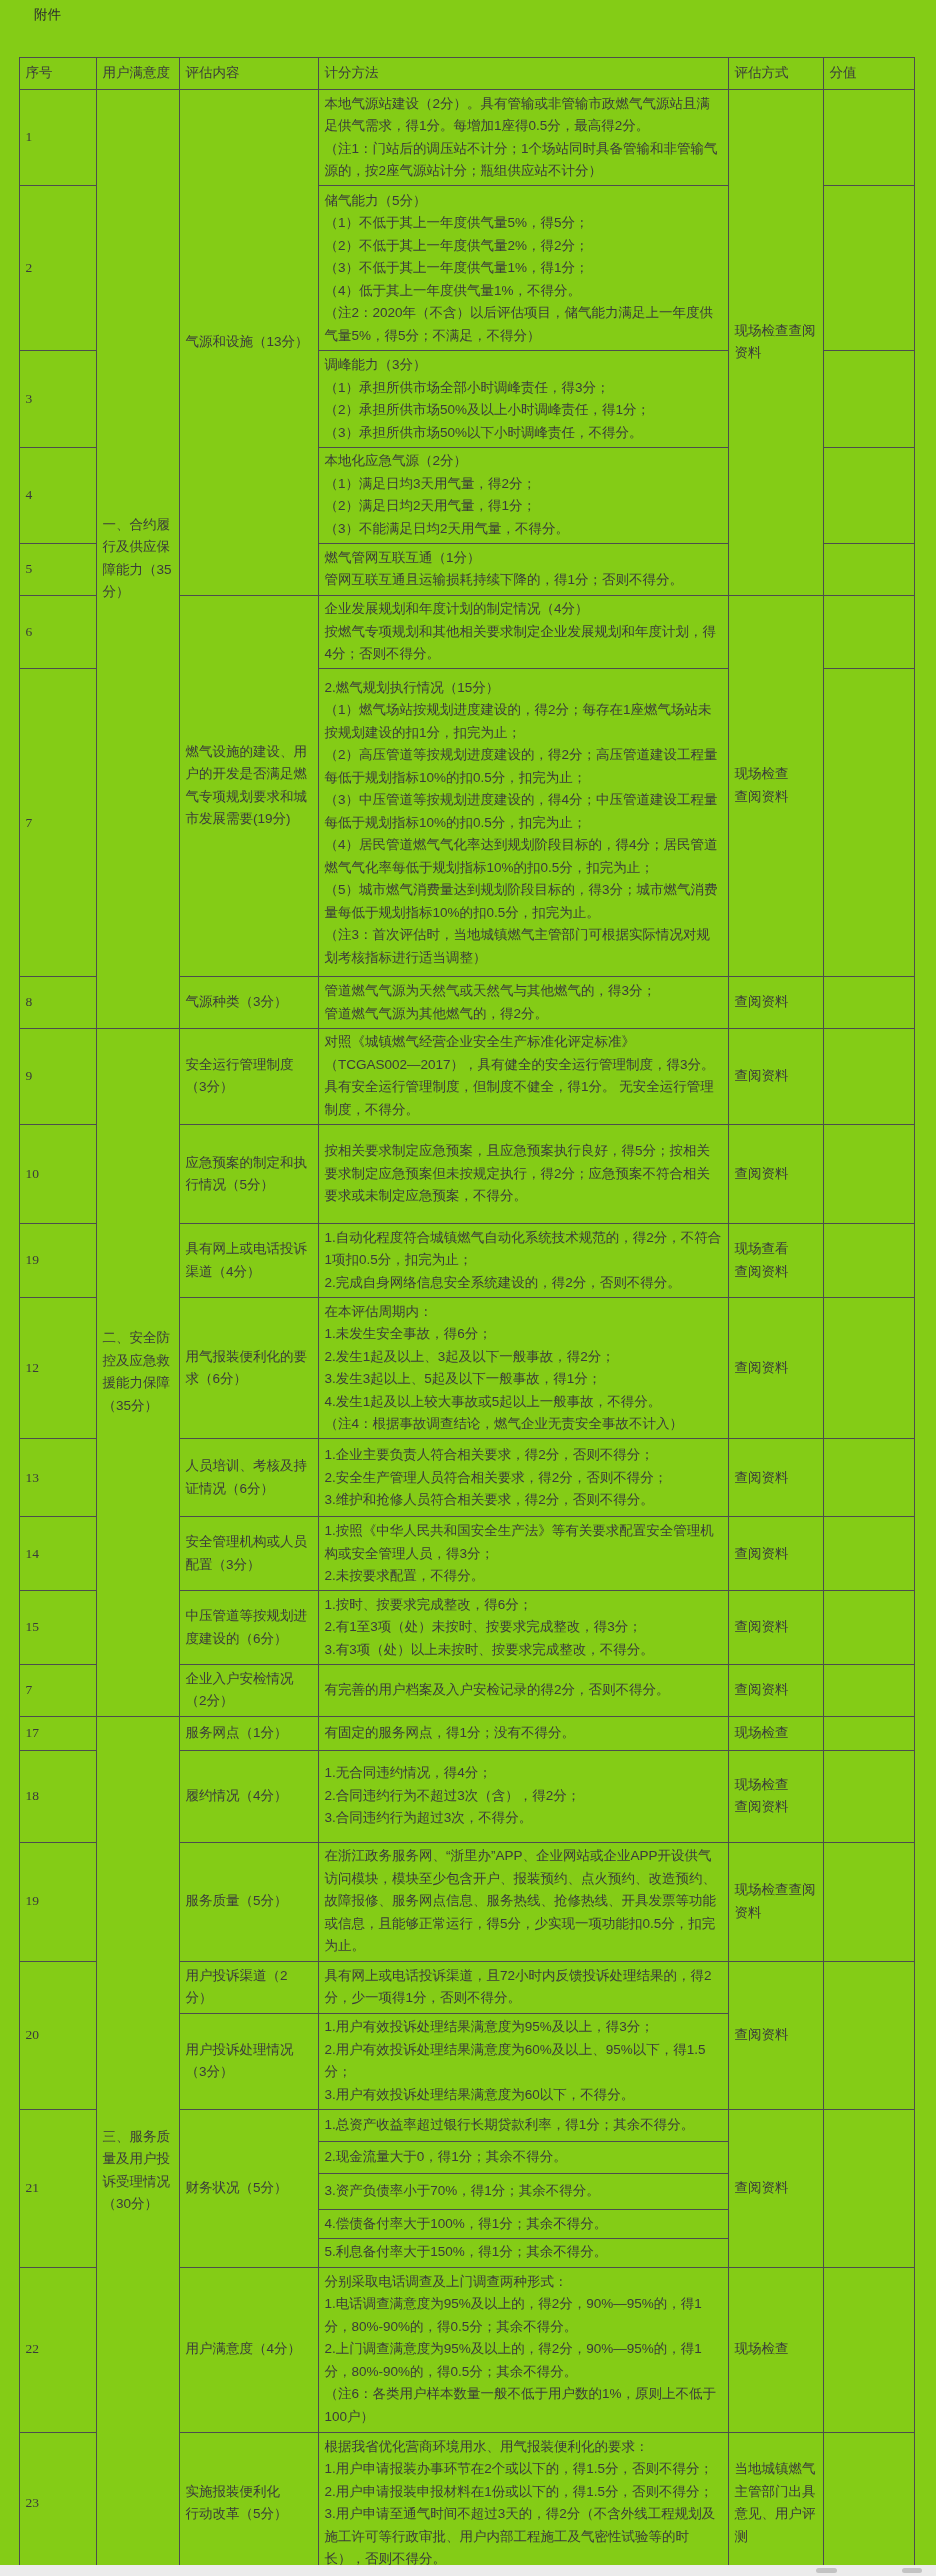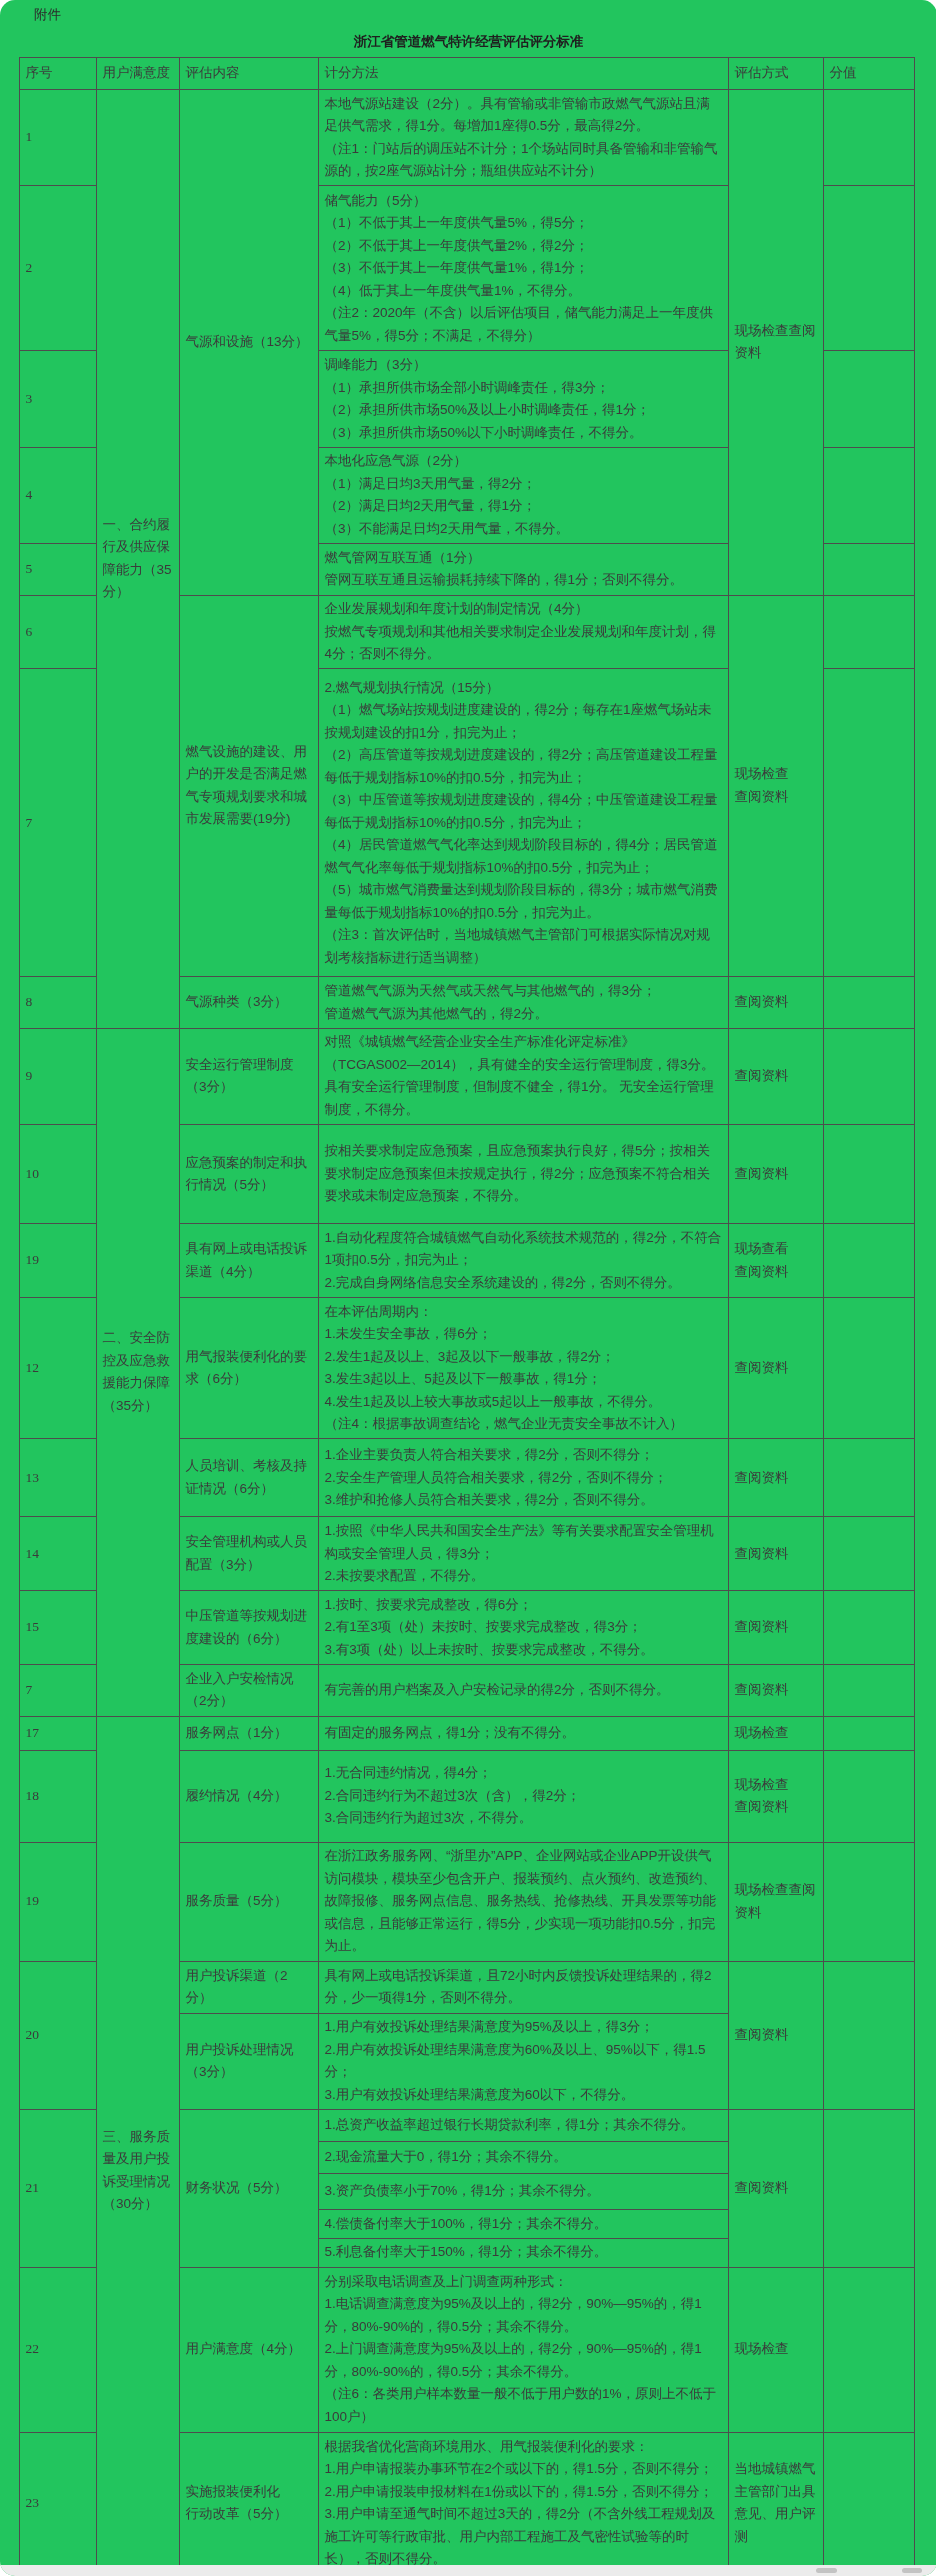--- a/index.html
+++ b/index.html
@@ -13,22 +13,21 @@
   body{
     width:937px;
     font-family:"Liberation Sans","DejaVu Sans",sans-serif;
     color:var(--text);
   }
   .page{
     position:relative;
     width:937px;
     height:2576px;
     overflow:hidden;
-    background:#22c55e;
-    border-radius:15px;
+    background:#84cc16;
   }
   .attachment{
     position:absolute;
     left:34px; top:6.3px;
     font-size:13.5px;
     color:#2b2b2b;
   }
   .doc-title{
     position:absolute;
     left:0; top:33px;
@@ -76,21 +75,20 @@
   .handle.h1{right:100px; width:21px;}
   .handle.h2{right:15.3px; width:20px;}
 </style>
 </head>
 <body>
 
 <div class="page">
 
   <div class="attachment">附件</div>
 
-  <div class="doc-title">浙江省管道燃气特许经营评估评分标准</div>
 
   <table class="eval">
     <colgroup>
       <col style="width:77px">
       <col style="width:83px">
       <col style="width:139px">
       <col style="width:410px">
       <col style="width:95px">
       <col style="width:91px">
     </colgroup>
@@ -172,21 +170,21 @@
           <td class="col-scoring">管道燃气气源为天然气或天然气与其他燃气的，得3分；
 管道燃气气源为其他燃气的，得2分。</td>
           <td class="col-method">查阅资料</td>
           <td class="col-score"></td>
         </tr>
         <tr style="height: 95px;">
           <td class="col-seq">9</td>
           <td rowspan="8" class="col-project">二、安全防控及应急救援能力保障（35分）</td>
           <td class="col-content">安全运行管理制度（3分）</td>
           <td class="col-scoring">对照《城镇燃气经营企业安全生产标准化评定标准》
-（TCGAS002—2014），具有健全的安全运行管理制度，得3分。具有安全运行管理制度，但制度不健全，得1分。 无安全运行管理制度，不得分。</td>
+（TCGAS002—2017），具有健全的安全运行管理制度，得3分。具有安全运行管理制度，但制度不健全，得1分。 无安全运行管理制度，不得分。</td>
           <td class="col-method">查阅资料</td>
           <td class="col-score"></td>
         </tr>
         <tr style="height: 99px;">
           <td class="col-seq">10</td>
           <td class="col-content">应急预案的制定和执行情况（5分）</td>
           <td class="col-scoring">按相关要求制定应急预案，且应急预案执行良好，得5分；按相关要求制定应急预案但未按规定执行，得2分；应急预案不符合相关要求或未制定应急预案，不得分。</td>
           <td class="col-method">查阅资料</td>
           <td class="col-score"></td>
         </tr>

